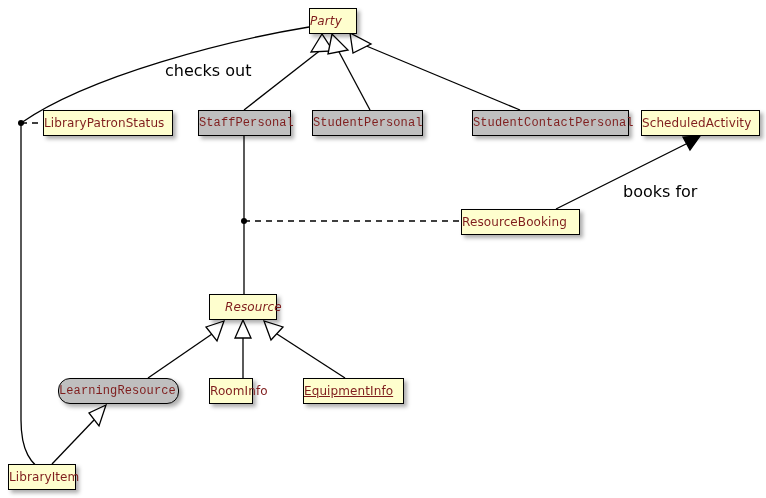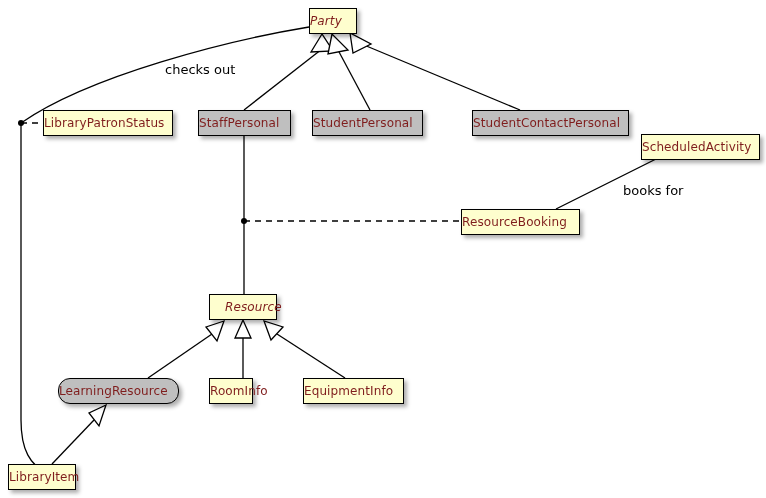--- a/index.html
+++ b/index.html
@@ -36,27 +36,28 @@
     display: flex;
     align-items: center;
     justify-content: flex-start;
     white-space: nowrap;
     box-shadow: 3px 3px 4px rgba(0,0,0,0.32);
     letter-spacing: 0.1px;
     z-index: 5;
   }
   .uml-class.gray {
     background: #BFBFBF;
+    font-family: Liberation Mono, monospace;
   }
   .uml-class.abstract {
     font-style: italic;
   }
   .edge-label {
     position: absolute;
-    font-size: 13px;
+    font-size: 16px;
     color: #000000;
     white-space: nowrap;
     line-height: 1;
     z-index: 4;
   }
 </style>
 </head>
 <body>
 
 <div id="diagram-canvas">
@@ -137,41 +138,41 @@
   </div>
 
   <div class="uml-class gray" style="left:312px; top:110px; width:111px; height:26px;">
     <span>StudentPersonal</span>
   </div>
 
   <div class="uml-class gray" style="left:472px; top:110px; width:157px; height:26px;">
     <span>StudentContactPersonal</span>
   </div>
 
-  <div class="uml-class" style="left:641px; top:110px; width:119px; height:26px;margin-top:24px;">
+  <div class="uml-class" style="left:641px; top:110px; width:119px; height:26px;">
     <span>ScheduledActivity</span>
   </div>
 
   <div class="uml-class" style="left:461px; top:209px; width:119px; height:26px;">
     <span>ResourceBooking</span>
   </div>
 
   <div class="uml-class abstract" style="left:209px; top:294px; width:68px; height:26px;padding-left:15px;">
     <span>Resource</span>
   </div>
 
   <div class="uml-class gray" style="left:58px; top:378px; width:121px; height:26px;border-radius:12px;">
     <span>LearningResource</span>
   </div>
 
   <div class="uml-class" style="left:209px; top:378px; width:44px; height:26px;">
     <span>RoomInfo</span>
   </div>
 
-  <div class="uml-class" style="left:303px; top:378px; width:101px; height:26px;">
+  <div class="uml-class" style="left:303px; top:378px; width:101px; height:26px;text-decoration:underline;">
     <span>EquipmentInfo</span>
   </div>
 
   <div class="uml-class" style="left:8px; top:464px; width:68px; height:26px;">
     <span>LibraryItem</span>
   </div>
 
   <div class="edge-label" style="left:165px; top:63px;">checks out</div>
 
   <div class="edge-label" style="left:623px; top:163px;margin-top:21px;">books for</div>

